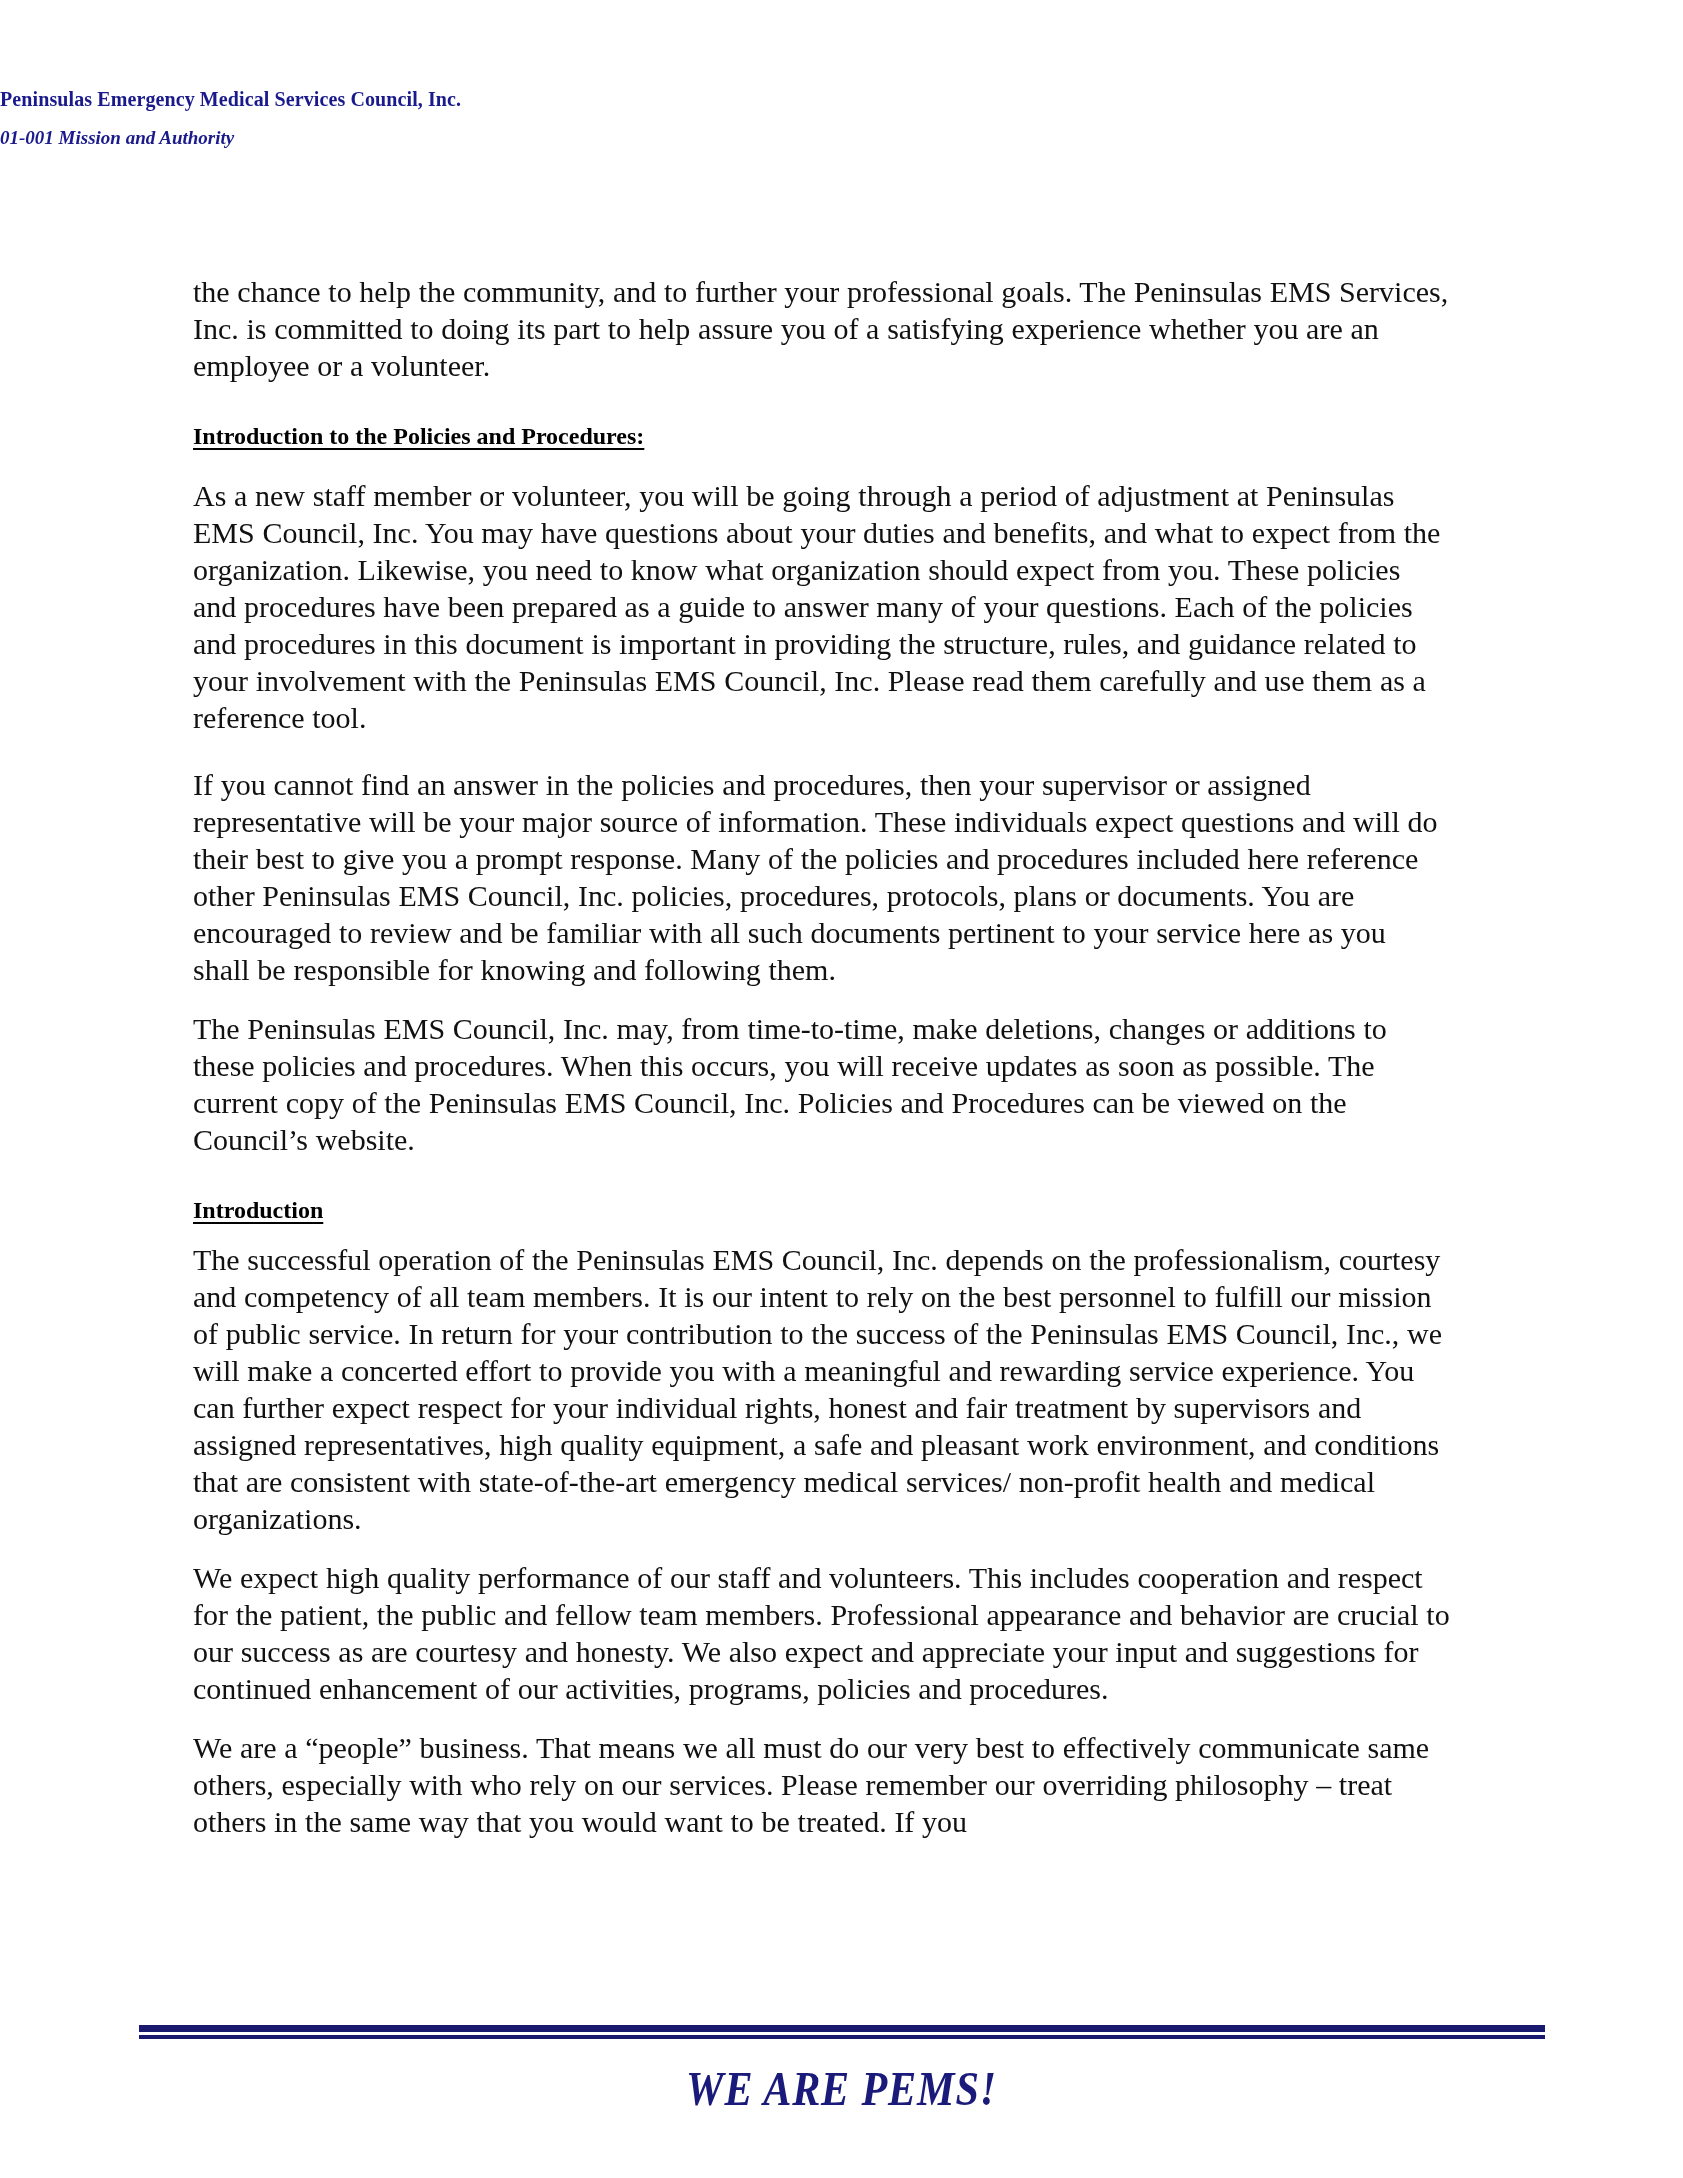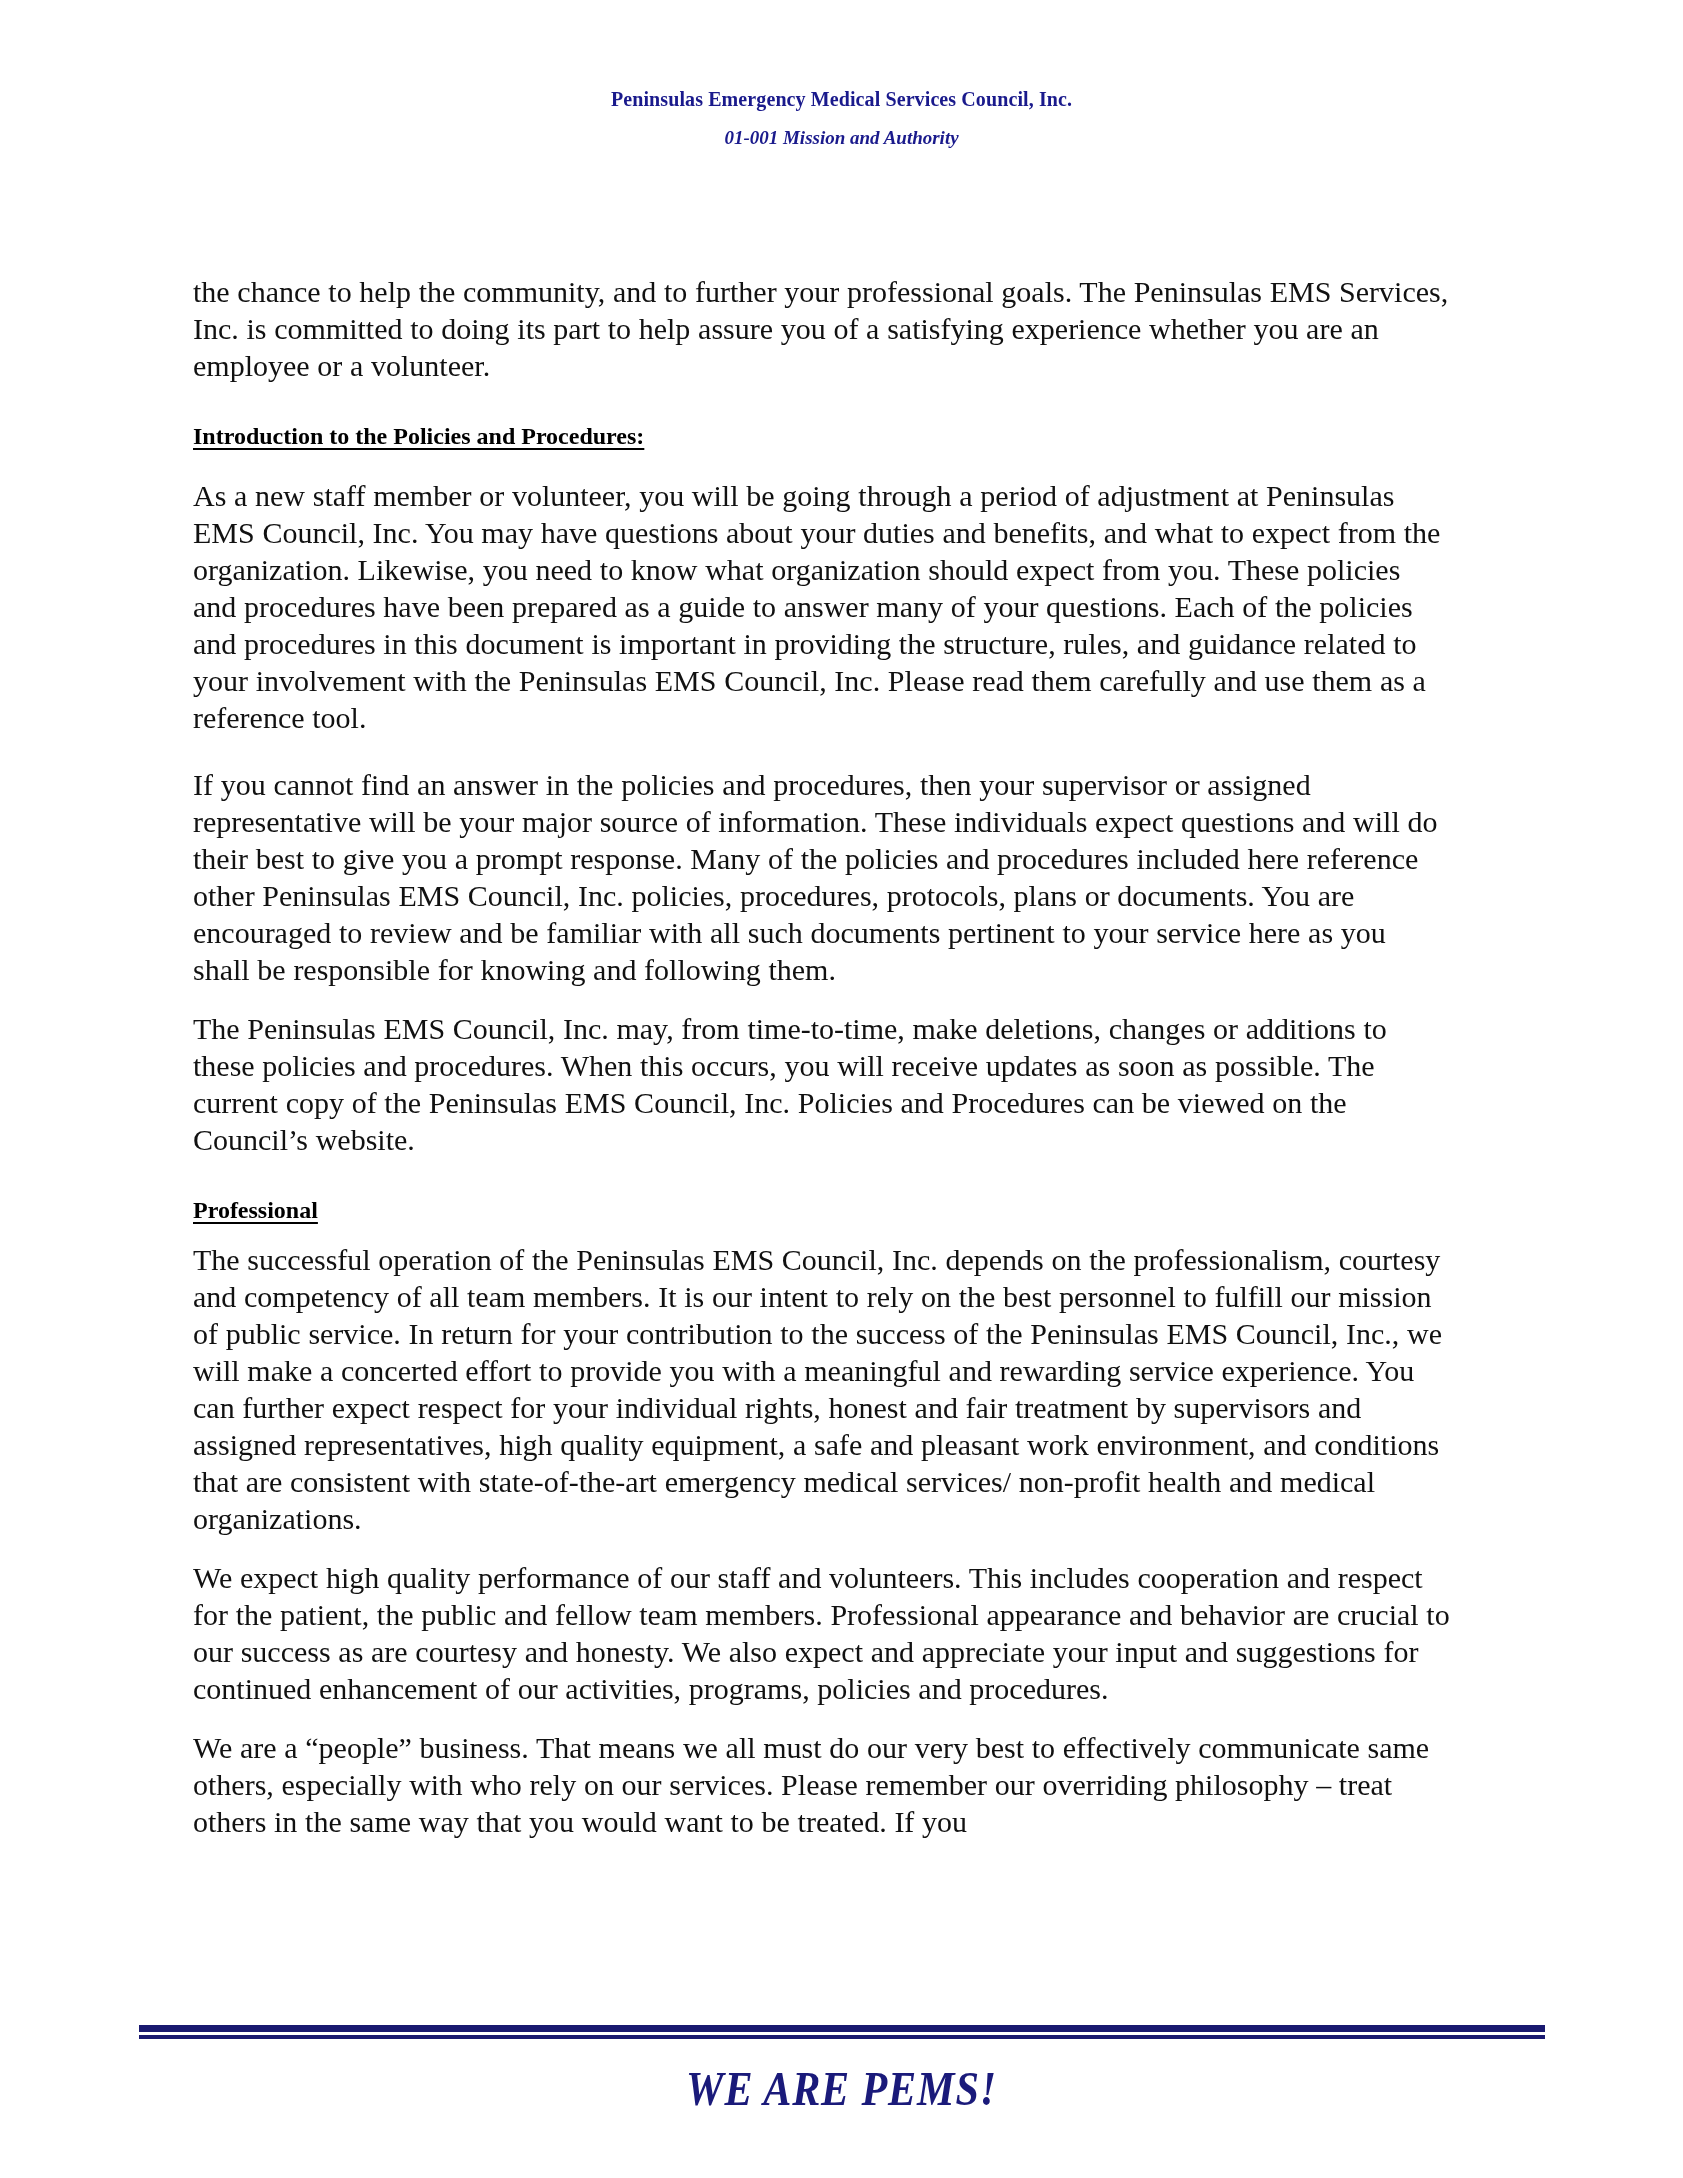--- a/index.html
+++ b/index.html
@@ -24,21 +24,20 @@
     background: #ffffff;
     box-sizing: border-box;
   }
 
   
   .doc-header {
     position: absolute;
     top: 87px;
     left: 0;
     width: 1683px;
-    text-align: center;
   }
   .doc-header .org-name {
     font-family: "Liberation Serif", "DejaVu Serif", serif;
     font-weight: bold;
     font-size: 20px;
     letter-spacing: 0.1px;
     color: #1a1a8c;
     line-height: 1.2;
   }
   .doc-header .doc-subtitle {
@@ -139,21 +138,21 @@
     <p class="para">the chance to help the community, and to further your professional goals.  The Peninsulas EMS Services, Inc. is committed to doing its part to help assure you of a satisfying experience whether you are an employee or a volunteer.</p>
 
     <h2 class="section-heading spaced">Introduction to the Policies and Procedures:</h2>
 
     <p class="para">As a new staff member or volunteer, you will be going through a period of adjustment at Peninsulas EMS Council, Inc.  You may have questions about your duties and benefits, and what to expect from the organization. Likewise, you need to know what organization should expect from you.  These policies and procedures have been prepared as a guide to answer many of your questions. Each of the policies and procedures in this document is important in providing the structure, rules, and guidance related to your involvement with the Peninsulas EMS Council, Inc.  Please read them carefully and use them as a reference tool.</p>
 
     <p class="para gap-before">If you cannot find an answer in the policies and procedures, then your supervisor or assigned representative will be your major source of information.  These individuals expect questions and will do their best to give you a prompt response. Many of the policies and procedures included here reference other Peninsulas EMS Council, Inc. policies, procedures, protocols, plans or documents.  You are encouraged to review and be familiar with all such documents pertinent to your service here as you shall be responsible for knowing and following them.</p>
 
     <p class="para">The Peninsulas EMS Council, Inc. may, from time-to-time, make deletions, changes or additions to these policies and procedures.  When this occurs, you will receive updates as soon as possible.  The current copy of the Peninsulas EMS Council, Inc. Policies and Procedures can be viewed on the Council’s website.</p>
 
-    <h2 class="section-heading spaced close-below">Professional</h2>
+    <h2 class="section-heading spaced close-below">Introduction</h2>
 
     <p class="para">The successful operation of the Peninsulas EMS Council, Inc. depends on the professionalism, courtesy and competency of all team members.  It is our intent to rely on the best personnel to fulfill our mission of public service.  In return for your contribution to the success of the Peninsulas EMS Council, Inc., we will make a concerted effort to provide you with a meaningful and rewarding service experience.  You can further expect respect for your individual rights, honest and fair treatment by supervisors and assigned representatives, high quality equipment, a safe and pleasant work environment, and conditions that are consistent with state-of-the-art emergency medical services/ non-profit health and medical organizations.</p>
 
     <p class="para">We expect high quality performance of our staff and volunteers.  This includes cooperation and respect for the patient, the public and fellow team members.  Professional appearance and behavior are crucial to our success as are courtesy and honesty.  We also expect and appreciate your input and suggestions for continued enhancement of our activities, programs, policies and procedures.</p>
 
     <p class="para">We are a “people” business. That means we all must do our very best to effectively communicate same others, especially with who rely on our services. Please remember our overriding philosophy – treat others in the same way that you would want to be treated. If you</p>
 
   </div>
 
   <div class="doc-footer">

